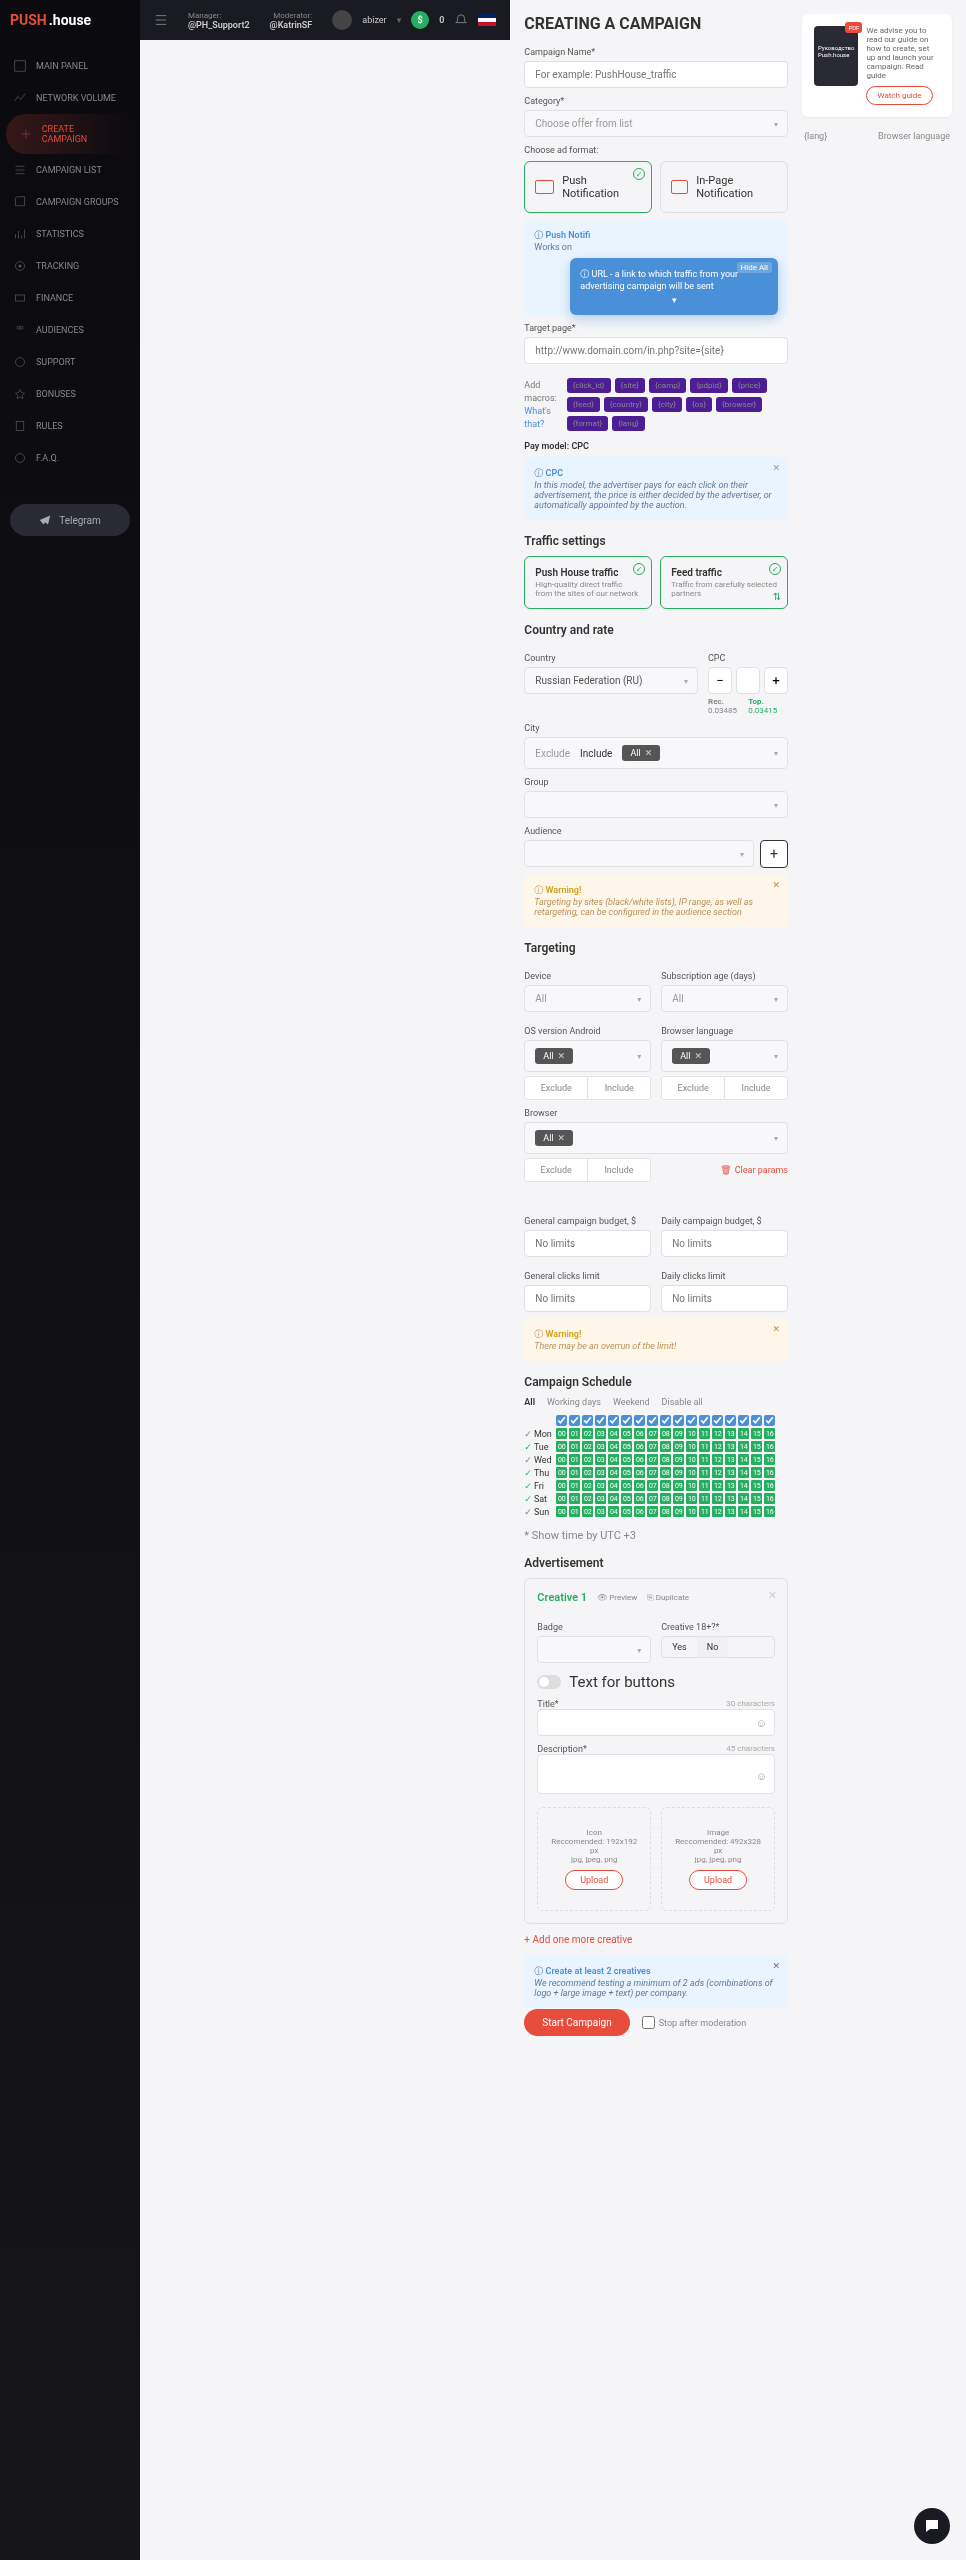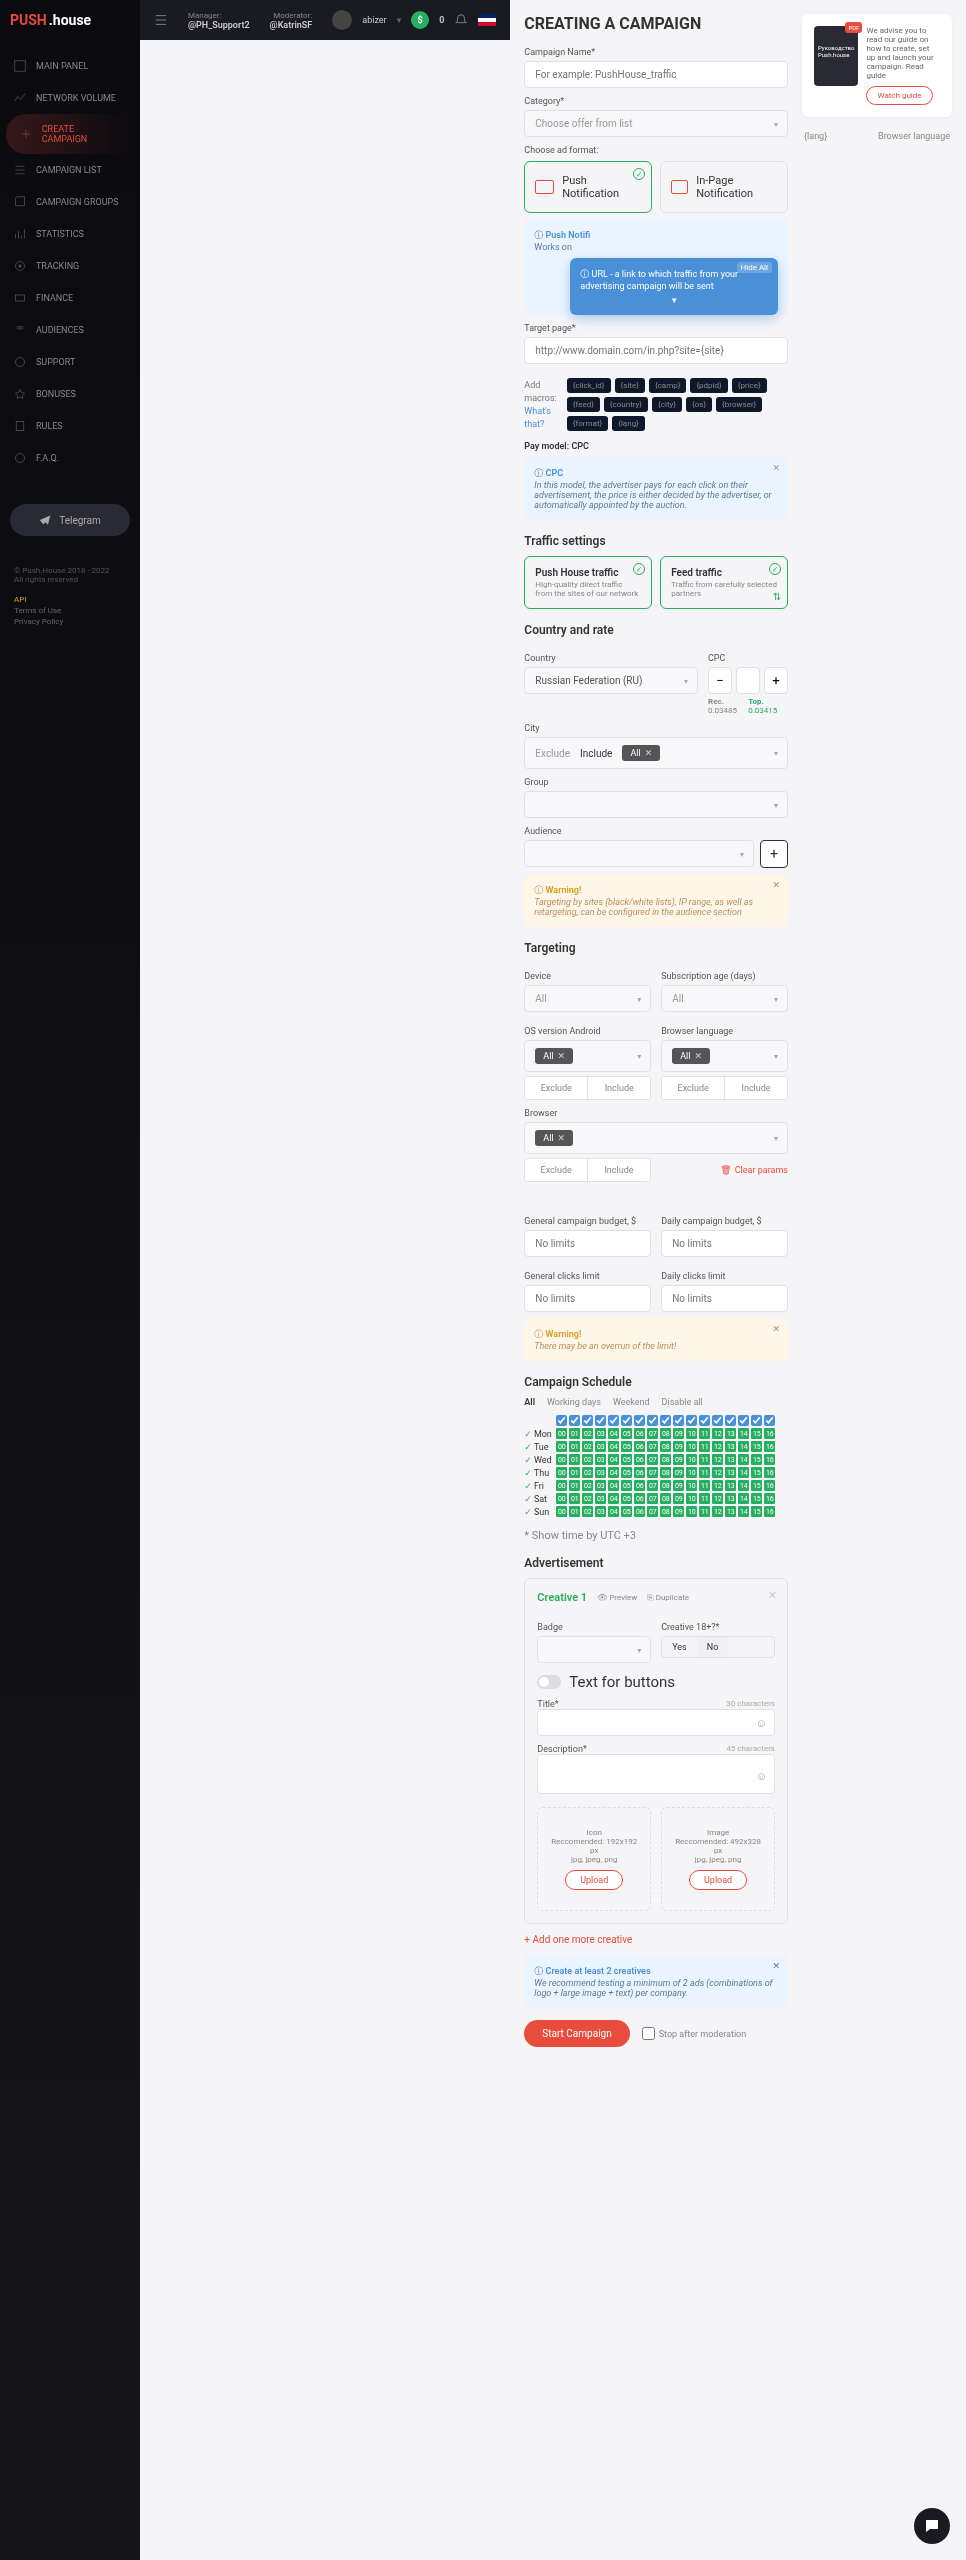--- a/index.html
+++ b/index.html
@@ -46,21 +46,21 @@
 .check-mark { position: absolute; top: 6px; right: 6px; width: 12px; height: 12px; border: 1.5px solid #27ae60; border-radius: 50%; display: flex; align-items: center; justify-content: center; font-size: 8px; color: #27ae60; }
 .ad-icon { width: 20px; height: 14px; border: 1px solid #e74c3c; border-radius: 2px; }
 
 .info-box { background: #eaf4ff; border-radius: 6px; padding: 10px; font-size: 9px; color: #5a7a9a; position: relative; margin: 6px 0; }
 .info-box .info-title { color: #4a90d9; font-weight: 600; }
 .info-box .close { position: absolute; top: 6px; right: 8px; cursor: pointer; color: #999; }
 .tooltip-box { background: #4a90d9; color: #fff; border-radius: 6px; padding: 10px; font-size: 9px; position: relative; margin-top: -2px; box-shadow: 0 4px 12px rgba(74,144,217,0.4); margin-left: 36px; }
 .tooltip-box .hide-all { position: absolute; top: 4px; right: 6px; font-size: 8px; background: rgba(255,255,255,0.2); padding: 1px 4px; border-radius: 3px; cursor: pointer; }
 
 .macro-tags { display: flex; flex-wrap: wrap; gap: 4px; align-items: center; }
-.macro-tag { background: #0f172a; padding: 3px 6px; border-radius: 3px; font-size: 8px; color: #888; cursor: pointer; }
+.macro-tag { background: #4c1d95; padding: 3px 6px; border-radius: 3px; font-size: 8px; color: #888; cursor: pointer; }
 .macro-label { font-size: 9px; color: #777; margin-right: 4px; }
 .macro-link { color: #4a90d9; font-size: 9px; cursor: pointer; }
 
 .section-title { font-size: 12px; font-weight: 600; margin: 14px 0 8px; }
 .traffic-card { flex: 1; border: 1.5px solid #27ae60; border-radius: 6px; padding: 10px; position: relative; }
 .traffic-card .title { font-size: 10px; font-weight: 600; }
 .traffic-card .desc { font-size: 8px; color: #888; margin-top: 2px; }
 .sort-icon { position: absolute; bottom: 6px; right: 6px; color: #27ae60; font-size: 10px; }
 
 .row2 { display: flex; gap: 10px; }
@@ -107,21 +107,21 @@
 .switch { width: 24px; height: 14px; background: #ddd; border-radius: 7px; position: relative; cursor: pointer; }
 .switch::after { content: ''; width: 10px; height: 10px; background: #fff; border-radius: 50%; position: absolute; top: 2px; left: 2px; }
 .char-count { font-size: 8px; color: #aaa; text-align: right; }
 .emoji-input { position: relative; }
 .emoji-btn { position: absolute; right: 8px; top: 50%; transform: translateY(-50%); cursor: pointer; opacity: 0.5; }
 .upload-zone { border: 1px dashed #ddd; border-radius: 6px; padding: 20px 10px; text-align: center; font-size: 8px; color: #888; flex: 1; }
 .upload-btn { border: 1px solid #e74c3c; color: #e74c3c; padding: 4px 14px; border-radius: 12px; font-size: 9px; background: #fff; cursor: pointer; margin-top: 6px; }
 .add-creative { color: #e74c3c; font-size: 10px; cursor: pointer; margin: 10px 0; display: inline-block; }
 .create-info { background: #eaf4ff; border-radius: 6px; padding: 10px; font-size: 9px; color: #5a7a9a; position: relative; }
 
-.submit-row { display: flex; align-items: center; gap: 12px; margin-top: 12px; }
+.submit-row { display: flex; align-items: center; gap: 12px; margin-top: 1px; }
 .start-btn { background: #e74c3c; color: #fff; padding: 8px 18px; border-radius: 18px; font-size: 10px; border: none; cursor: pointer; }
 .stop-cb { display: flex; align-items: center; gap: 4px; font-size: 9px; color: #888; }
 
 
 .guide-card { background: #fff; border-radius: 6px; padding: 12px; display: flex; gap: 8px; margin-bottom: 10px; box-shadow: 0 1px 3px rgba(0,0,0,0.05); }
 .guide-img { width: 50px; height: 60px; background: #2a2a35; border-radius: 4px; position: relative; }
 .pdf-badge { position: absolute; top: -4px; right: -4px; background: #e74c3c; color: #fff; font-size: 6px; padding: 2px 3px; border-radius: 3px; }
 .guide-text { font-size: 8px; color: #666; }
 .guide-btn { border: 1px solid #e74c3c; color: #e74c3c; padding: 4px 10px; border-radius: 12px; font-size: 8px; background: #fff; cursor: pointer; margin-top: 6px; }
 .lang-row { display: flex; justify-content: space-between; font-size: 9px; color: #888; padding: 4px 2px; }
@@ -220,28 +220,20 @@
             <text x="8" y="11" text-anchor="middle" font-size="8">?</text>
           </svg>
           <span>F.A.Q.</span>
         </li>
     </ul>
     <div class="telegram-btn">
       <svg width="12" height="12" viewBox="0 0 16 16">
           <path d="M1 8l14-6-3 12-4-3-2 3z" fill="currentColor"></path>
         </svg>
       <span>Telegram</span>
-    </div>
-    <div class="sidebar-footer">
-      <div>© Push.House 2018 - 2022</div>
-      <div>All rights reserved</div>
-      <br>
-      <a class="api-link">API</a>
-      <a>Terms of Use</a>
-      <a>Privacy Policy</a>
     </div>
   </aside>
 
   <div class="main">
     <div class="topbar">
       <svg width="14" height="14" viewBox="0 0 16 16">
           <path d="M2 3h12M2 8h12M2 13h12" stroke="#888"></path>
         </svg>
       <div>
         <div style="font-size:8px;">Manager:</div>

